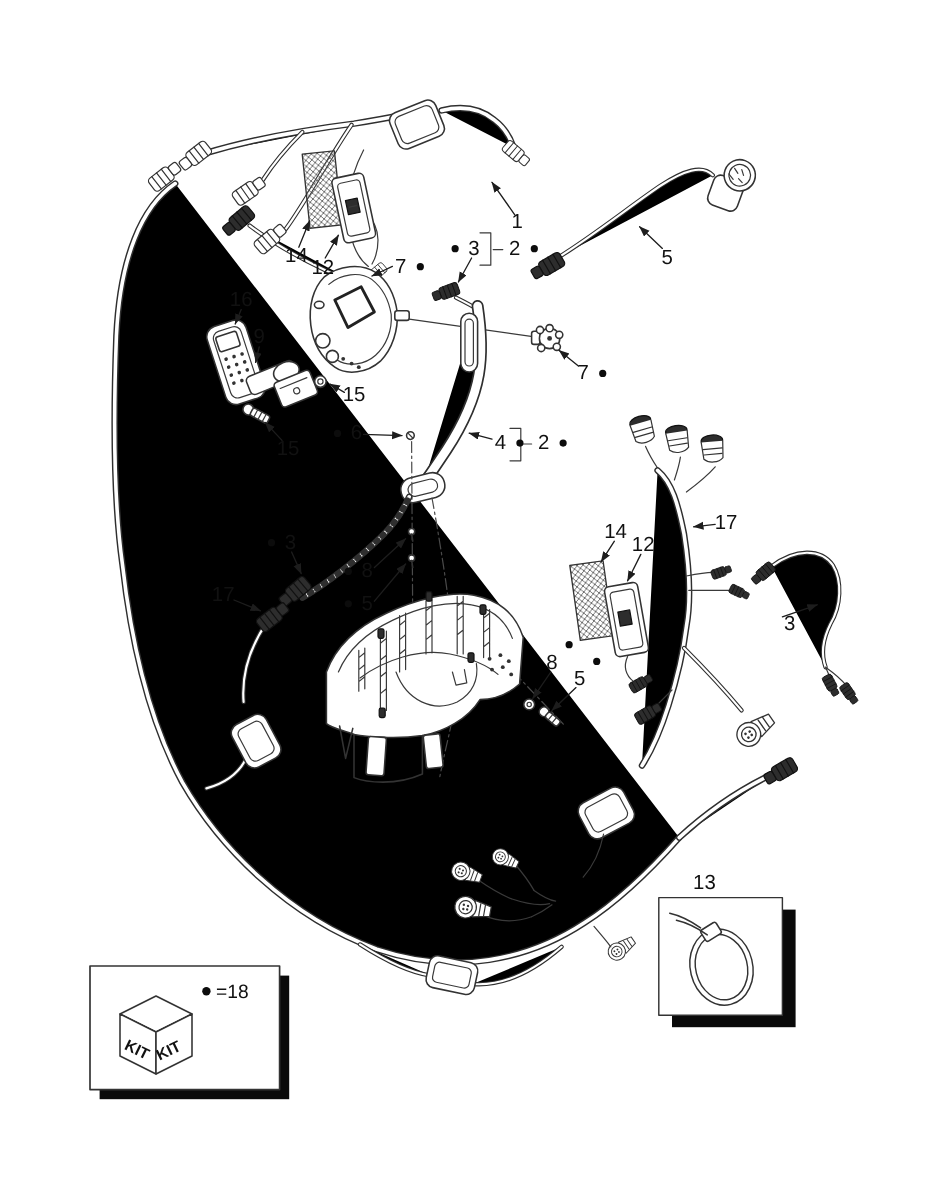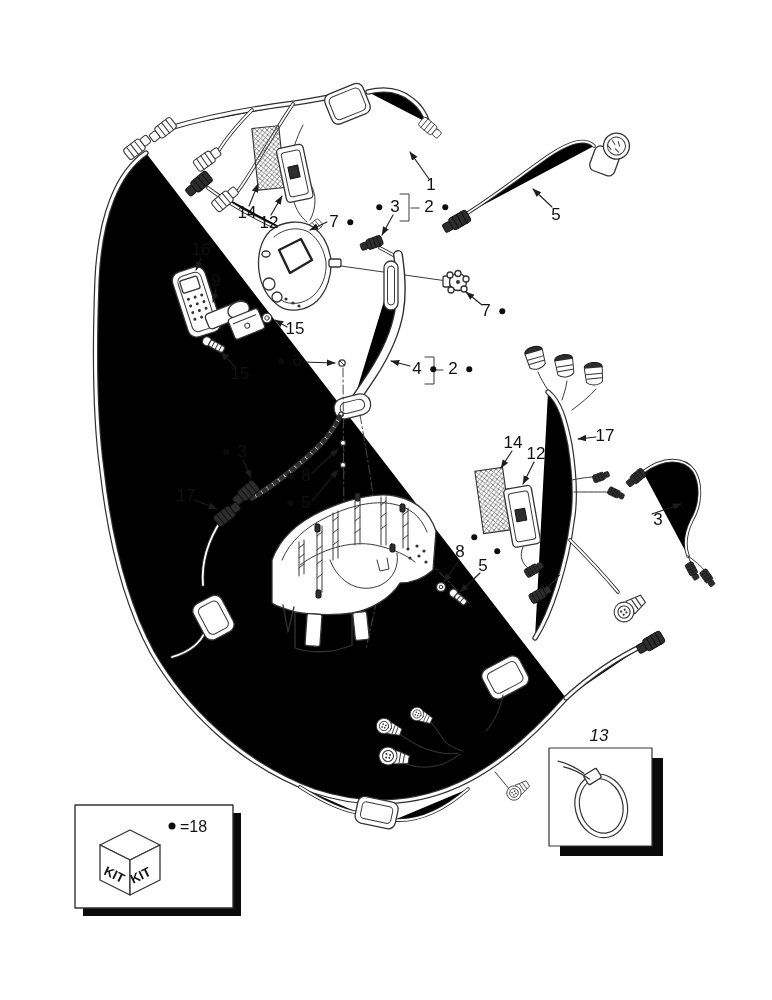--- a/index.html
+++ b/index.html
@@ -479,16 +479,16 @@
       <span class="callout" style="left: 242px; top: 453px;">3<i class="dot left"></i></span>
       <span class="callout" style="left: 306px; top: 477px;">8<i class="dot left"></i></span>
       <span class="callout" style="left: 306px; top: 504px;">5<i class="dot left"></i></span>
       <span class="callout" style="left: 186px; top: 497px;">17</span>
       <span class="callout" style="left: 513px; top: 444px;">14</span>
       <span class="callout" style="left: 536px; top: 455px;">12</span>
       <span class="callout" style="left: 605px; top: 437px;">17</span>
       <span class="callout" style="left: 658px; top: 521px;">3</span>
       <span class="callout" style="left: 460px; top: 553px;">8<i class="dot upright"></i></span>
       <span class="callout" style="left: 483px; top: 567px;">5<i class="dot upright"></i></span>
-      <span class="callout" style="left: 599px; top: 737px; font-style: italic;">13</span>
+      <span class="callout" style="left: 587px; top: 737px;">13</span>
     </div>
 
 </div>
 
 </body></html>

